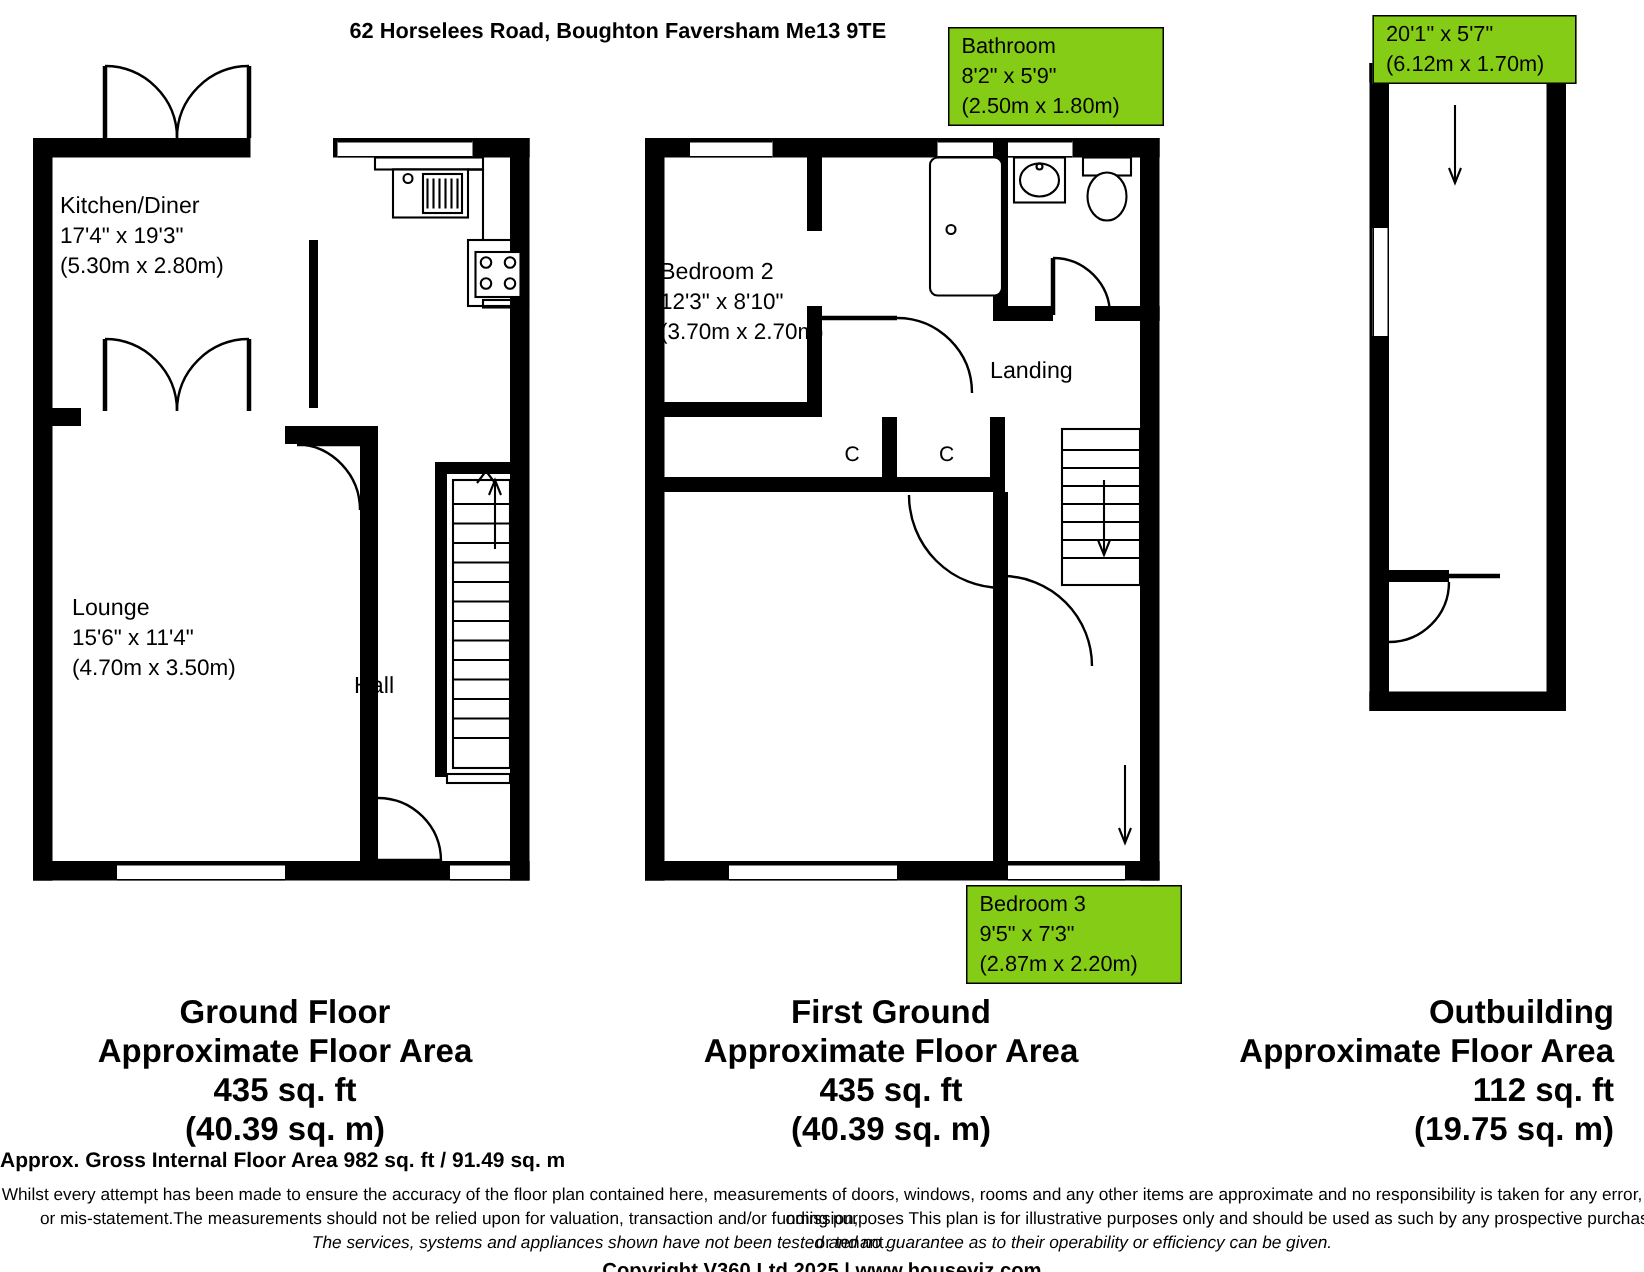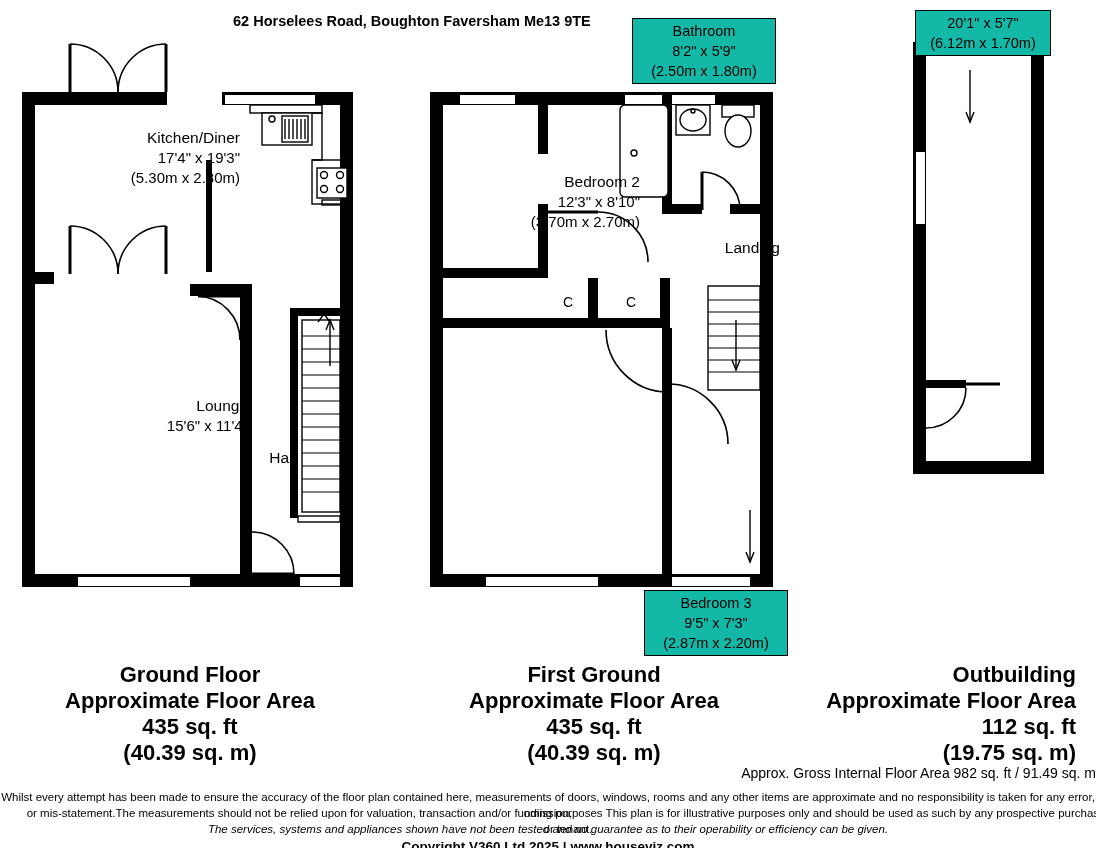--- a/index.html
+++ b/index.html
@@ -14,34 +14,33 @@
     font-family: "Liberation Sans", sans-serif;
     color: #000000;
     overflow: hidden;
   }
   .abs { position: absolute; }
   .wall { background: #000000; position: absolute; }
   .win  { background: #ffffff; position: absolute; border-top: 1px solid #000; border-bottom: 1px solid #000; }
   .winv { background: #ffffff; position: absolute; border-left: 1px solid #000; border-right: 1px solid #000; }
   .label {
     position: absolute;
-    text-align: right;
+    text-align: left;
     font-size: 15px;
     line-height: 20px;
     white-space: nowrap;
   }
   .label .ln1 { font-size: 15.5px; }
   .boxlabel {
     position: absolute;
-    text-align: center;
     font-size: 14.5px;
     line-height: 20px;
     white-space: nowrap;
     border: 1px solid #000;
-    background: #14b8a6;
+    background: #84cc16;
     padding: 2px 8px;
   }
   .title {
     position: absolute;
     font-weight: bold;
     font-size: 14.5px;
     white-space: nowrap;
   }
   .floorTitle {
     position: absolute;
@@ -54,24 +53,25 @@
   .footnote {
     position: absolute;
     text-align: center;
     font-size: 11.5px;
     line-height: 16px;
     width: 100%;
     left: 0;
   }
   .gross {
     position: absolute;
-    text-align: right;
+    text-align: left;
     font-size: 14px;
     width: 100%;
     left: 0;
+    font-weight: bold;
   }
   .copyright {
     position: absolute;
     text-align: center;
     font-size: 13.5px;
     font-weight: bold;
     width: 100%;
     left: 0;
   }
   .cLabel {
@@ -176,20 +176,21 @@
 
   <div class="label" style="left:40px; top:128px; width:200px;">
     <div class="ln1">Kitchen/Diner</div>
     <div>17'4" x 19'3"</div>
     <div>(5.30m x 2.80m)</div>
   </div>
 
   <div class="label" style="left:48px; top:396px; width:200px;">
     <div class="ln1">Lounge</div>
     <div>15'6" x 11'4"</div>
+    <div>(4.70m x 3.50m)</div>
   </div>
 
   <div class="label" style="left:236px; top:448px; width:60px;">
     <div class="ln1">Hall</div>
   </div>
 </div>
 
 <div class="abs" style="left:0; top:0; width:800px; height:660px;">
 
   <div class="wall" style="left:430px; top:92px; width:13px; height:495px;"></div>

